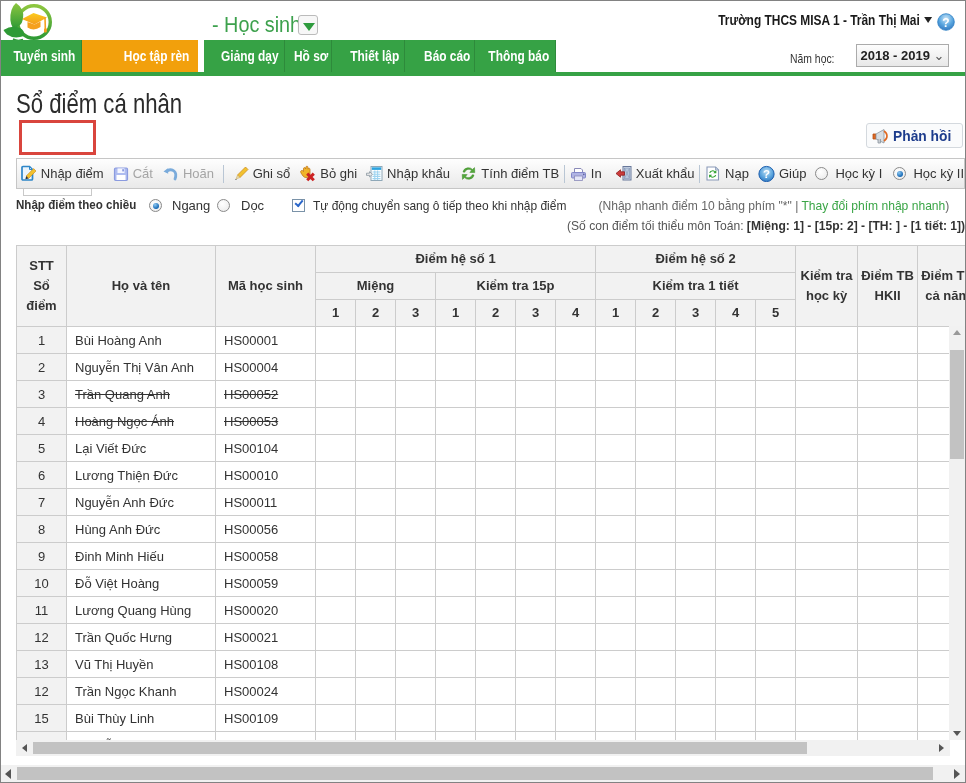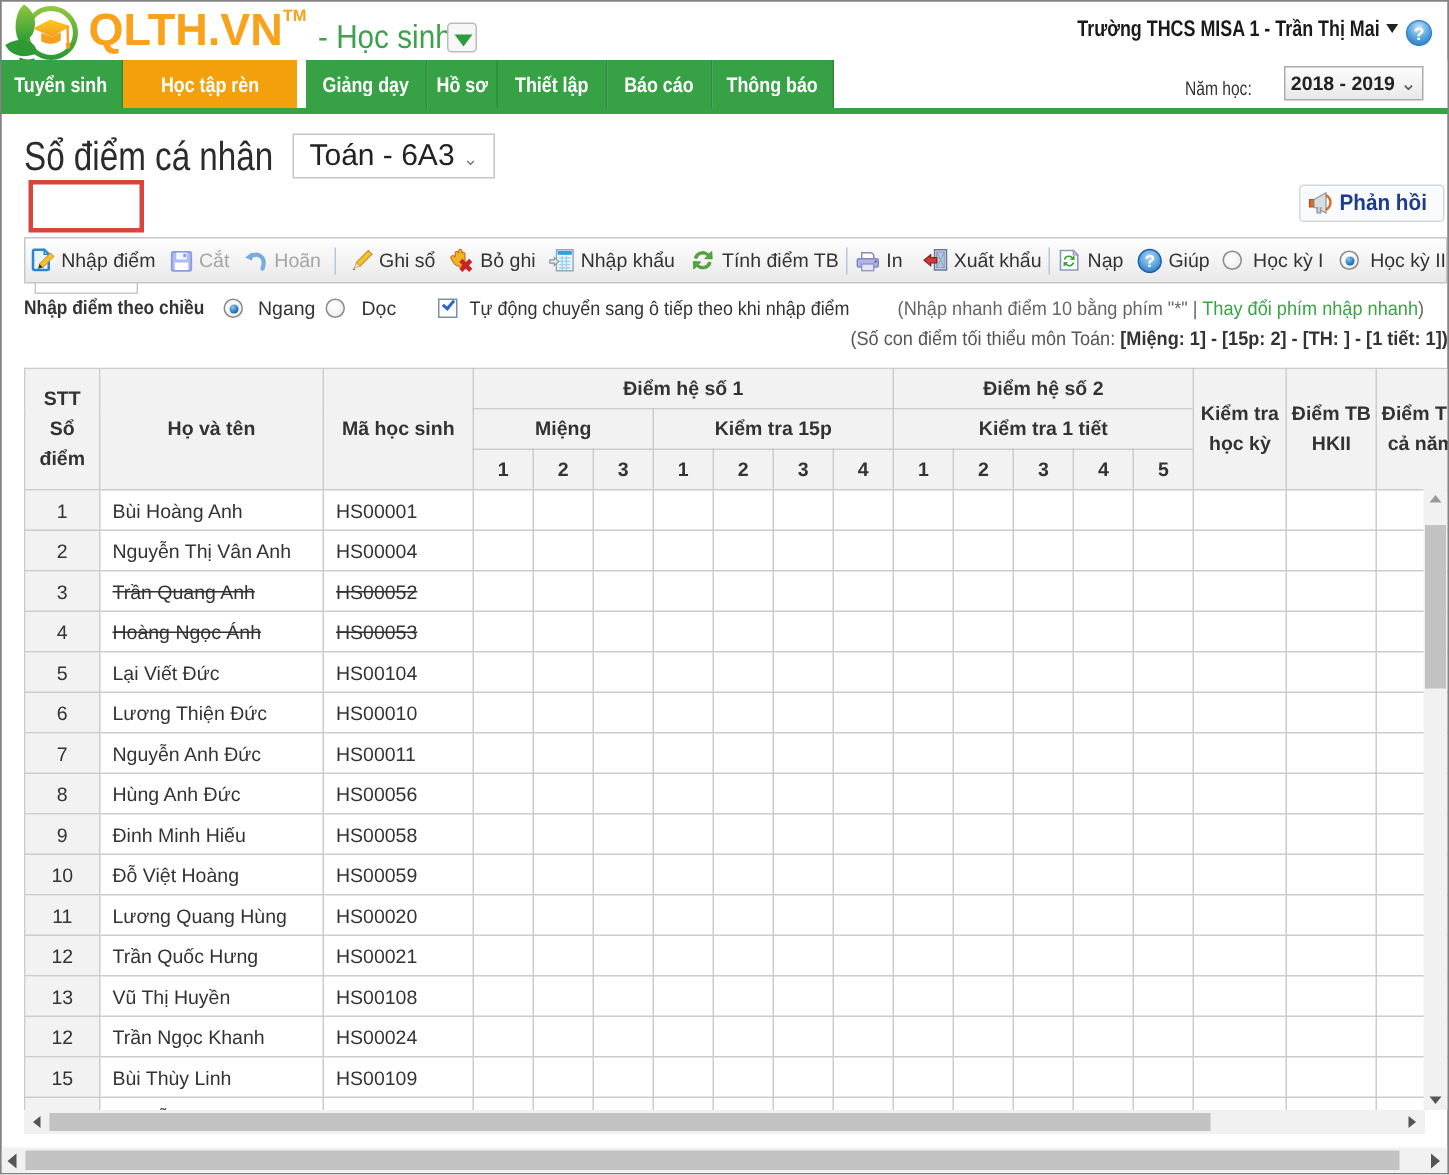--- a/index.html
+++ b/index.html
@@ -17,21 +17,21 @@
   border:1px solid #bbb; border-radius:3px; }
 #hs-btn .tri { position:absolute; left:4px; top:7px; width:0; height:0;
   border-left:6px solid transparent; border-right:6px solid transparent; border-top:8px solid #2E9B3D; }
 #school { position:absolute; right:34px; top:11px; font-size:15px; font-weight:bold; color:#1a1a1a; transform:scaleX(0.795); transform-origin:100% 0; }
 #school .caret { display:inline-block; margin-left:6px; width:0; height:0; vertical-align:2px;
   border-left:5px solid transparent; border-right:5px solid transparent; border-top:6px solid #222; }
 
 
 #nav { position:absolute; left:0; top:40px; width:966px; height:32px; background:#fff; }
 #nav .tab { position:absolute; top:0; height:32px; color:#fff; font-size:14px; font-weight:bold;
-  text-align:center; line-height:32px; background:#36A245; border-right:1px solid #2e8a3b; }
+  text-align:right; line-height:32px; background:#36A245; border-right:1px solid #2e8a3b; }
 #nav .tab span { display:inline-block; transform:scaleX(0.85); transform-origin:50% 50%; }
 #nav .tab.active { background:#F2A00C; border-right:none; }
 #greenline { position:absolute; left:0; top:72px; width:966px; height:4px; background:#36A245; }
 #namhoc-lbl { position:absolute; left:790px; top:51px; font-size:13px; color:#333; transform:scaleX(0.80); transform-origin:0 0; }
 #namhoc-box { position:absolute; left:856px; top:44px; width:93px; height:23px;
   background:linear-gradient(#fdfdfd,#e8e8e8); border:1px solid #ababab;
   font-size:13px; font-weight:bold; color:#222; line-height:21px; text-align:center; }
 
 
 #title { position:absolute; left:16px; top:89px; font-size:27px; color:#2b2b2b; transform:scaleX(0.82); transform-origin:0 0; }
@@ -106,21 +106,20 @@
     </defs>
     <circle cx="34" cy="22" r="16.3" fill="none" stroke="url(#lg)" stroke-width="3.4"></circle>
     <path d="M16 3 Q25 9 23 19 Q21.5 27 13 28.5 Q8.5 20 11.5 10 Q13 5.5 16 3 Z" fill="url(#lg)"></path>
     <path d="M3.5 30 Q12 24.5 20 28 Q25 30.5 24 36 Q14 39.5 7 34.5 Q4.8 32.5 3.5 30 Z" fill="#2E9A35"></path>
     <path d="M13 39 Q18 41.5 23 39.5" fill="none" stroke="#2E9A35" stroke-width="1.5"></path>
     <path d="M22 19 L33.5 13 L47 17.5 L34.5 24.5 Z" fill="url(#og)"></path>
     <path d="M27.5 22 L27.5 27.5 Q34 31.5 40.5 27 L40.5 21.5 L34.5 24.5 Z" fill="#F5A01E"></path>
     <line x1="45" y1="17.6" x2="45.3" y2="28" stroke="#F5A01E" stroke-width="1.6"></line>
     <rect x="44" y="28" width="2.8" height="4.5" rx="1.2" fill="#F5A01E"></rect>
   </svg>
-  <div id="logo-txt">QLTH.VN<span id="logo-tm">TM</span></div>
   <div id="hocsinh">- Học sinh</div>
   <div id="hs-btn">
       <div class="tri"></div>
     </div>
   <div id="school">Trường THCS MISA 1 - Trần Thị Mai<span class="caret"></span></div>
   <svg class="abs" style="left:937px;top:13px" width="18" height="18" viewBox="0 0 18 18">
     <defs>
         <radialGradient id="hg" cx="0.5" cy="0.3" r="0.8">
           <stop offset="0" stop-color="#cde6f7"></stop>
           <stop offset="0.5" stop-color="#5aa7e0"></stop>
@@ -138,21 +137,20 @@
     <div class="tab" style="left:285px;width:47px"><span>Hồ sơ</span></div>
     <div class="tab" style="left:332px;width:73px"><span>Thiết lập</span></div>
     <div class="tab" style="left:405px;width:70px"><span>Báo cáo</span></div>
     <div class="tab" style="left:475px;width:81px"><span>Thông báo</span></div>
   </div>
   <div id="greenline"></div>
   <div id="namhoc-lbl">Năm học:</div>
   <div id="namhoc-box">2018 - 2019 <span style="font-weight:normal;color:#555">⌄</span></div>
 
   <div id="title">Sổ điểm cá nhân</div>
-  <div id="subject">Toán - 6A3 <span style="font-size:12px;color:#777">⌄</span></div>
 
   <div id="redbox"></div>
   <div id="tab1"><span>Sổ điểm</span></div>
   <div id="feedback"><svg width="18" height="17" viewBox="0 0 18 17" style="vertical-align:-4px;margin-right:3px">
         <path d="M1 6 h3 v5 h-3 z" fill="#e06820" stroke="#b54e12" stroke-width="0.8"></path>
         <path d="M4 6 L12 1.5 L12 15 L4 11 Z" fill="#d8dde2" stroke="#8a959e" stroke-width="0.8"></path>
         <path d="M12 3 Q15 5 15 8 Q15 11 12 13" fill="none" stroke="#e06820" stroke-width="1.6"></path>
         <path d="M6 11 L6 15 L8.5 15 L8.5 11" fill="#c8cdd2" stroke="#8a959e" stroke-width="0.8"></path>
       </svg><span>Phản hồi</span></div>
 

